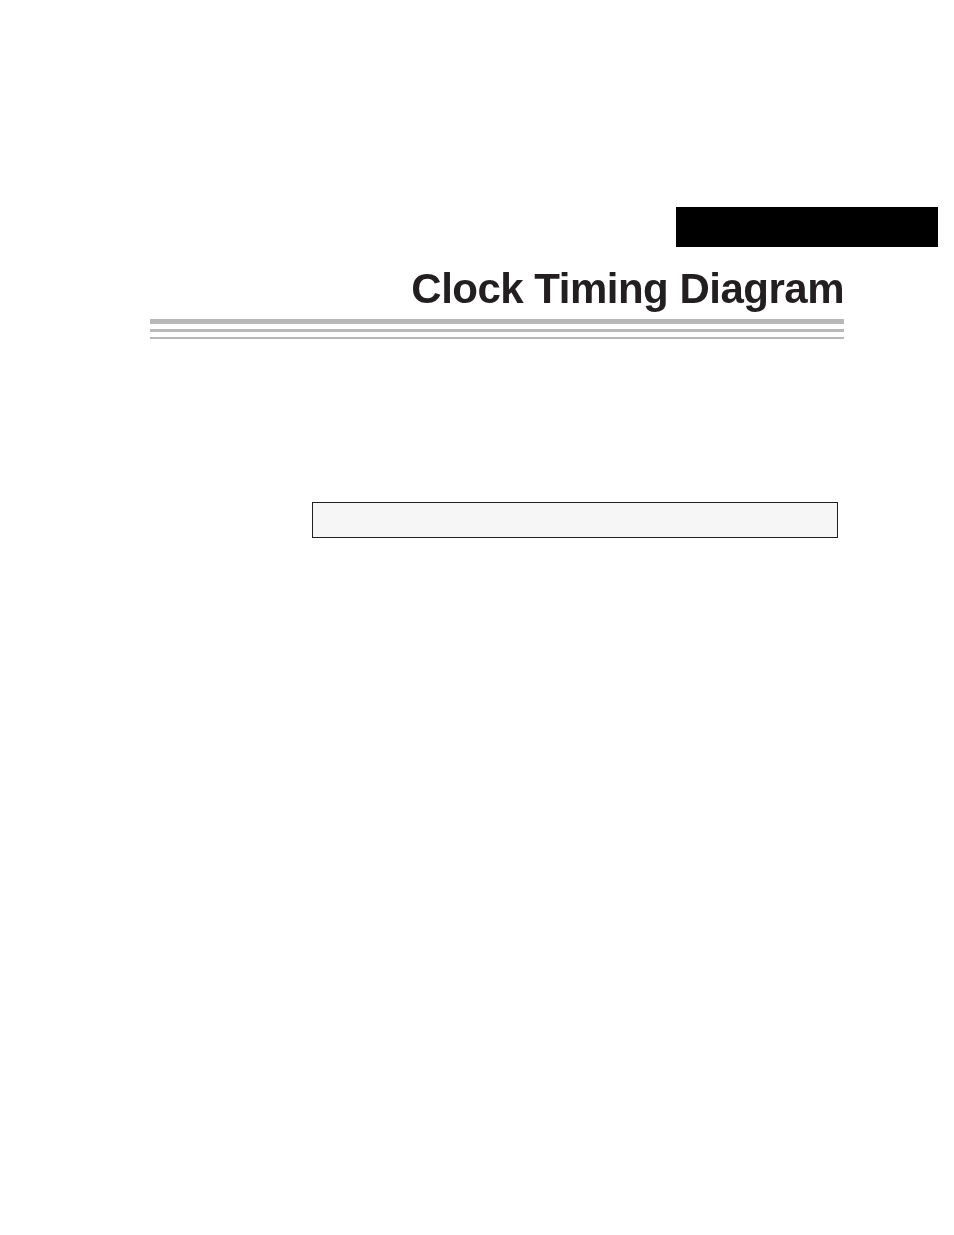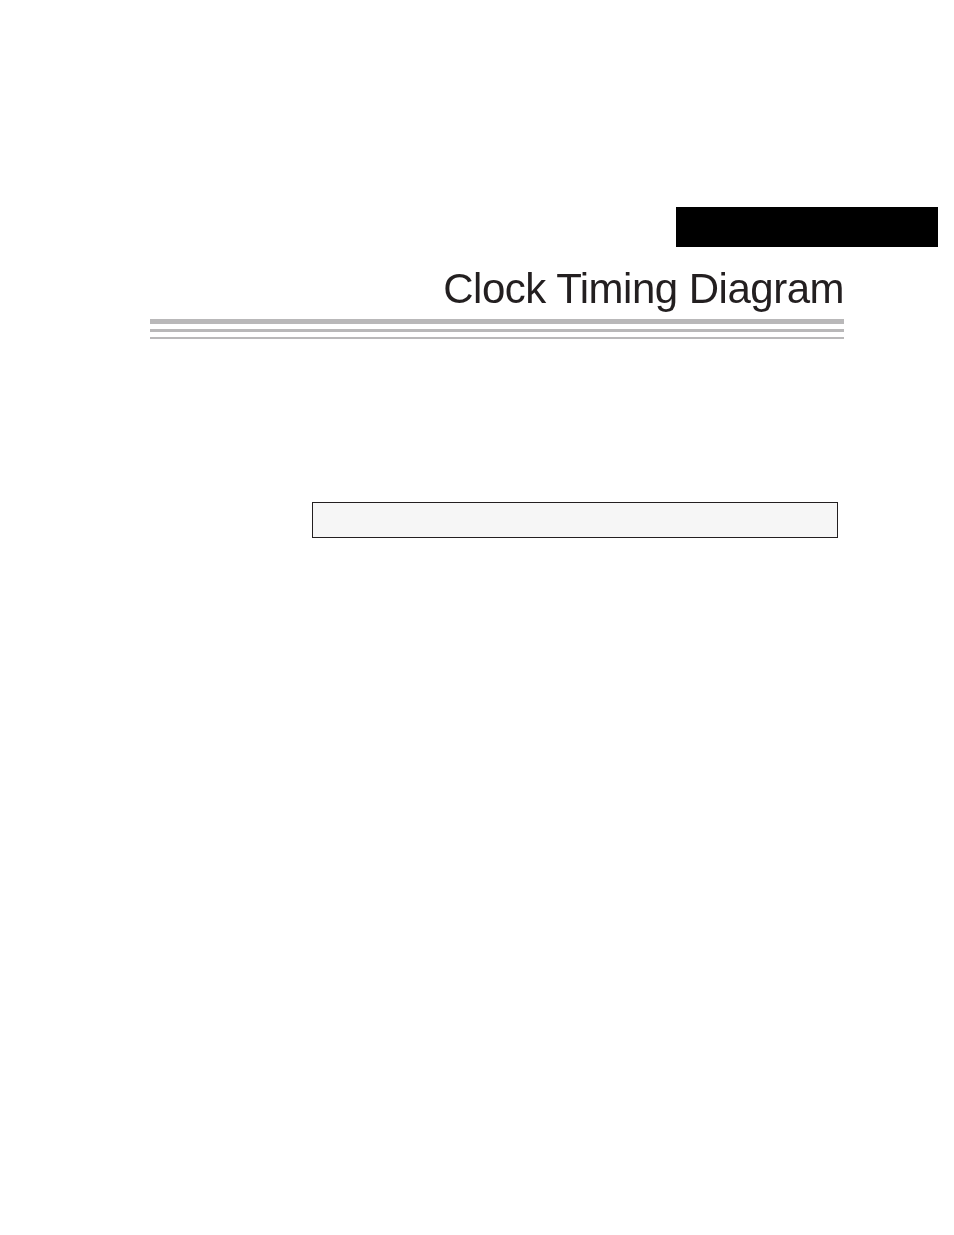--- a/index.html
+++ b/index.html
@@ -25,21 +25,21 @@
     background: #000000;
   }
   .title {
     position: absolute;
     top: 265px;
     right: 110px;
     left: 150px;
     text-align: right;
     font-family: "Arial Narrow", Arial, Helvetica, sans-serif;
     font-stretch: condensed;
-    font-weight: 400;
+    font-weight: 700;
     font-size: 42px;
     color: #231f20;
     letter-spacing: -0.5px;
   }
   .rules {
     position: absolute;
     left: 150px;
     right: 110px;
     top: 319px;
   }

